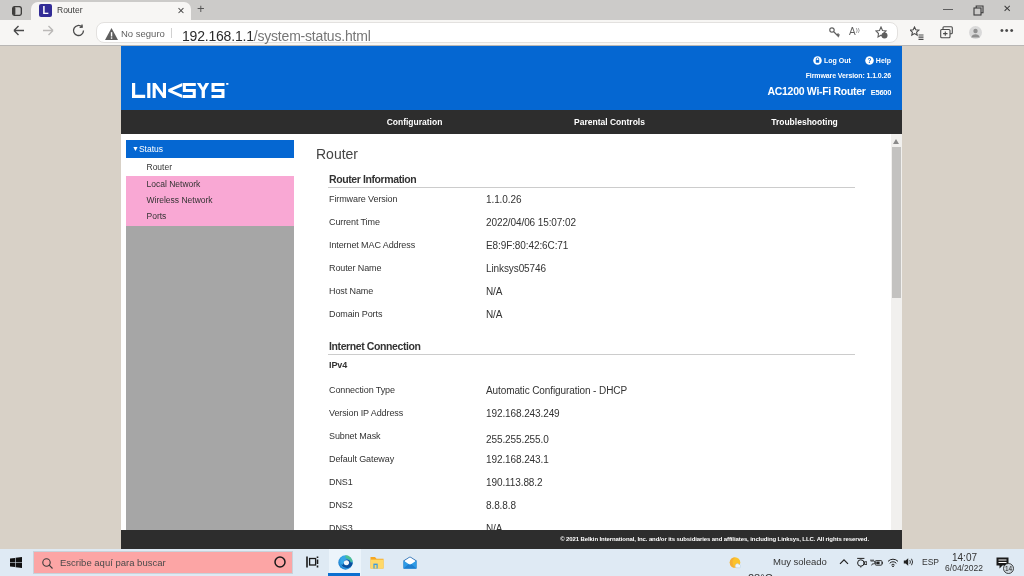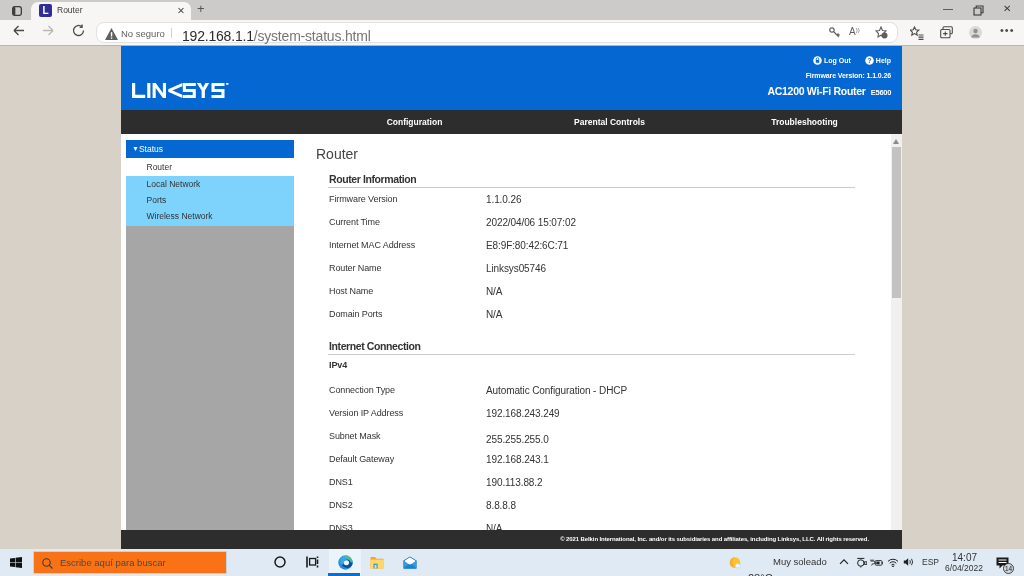--- a/index.html
+++ b/index.html
@@ -29,41 +29,41 @@
   .hdr-r { position:absolute; right:11px; text-align:right; color:#fff; }
 
   
   #nav { position:absolute; left:0; top:64px; width:781px; height:24px; background:#2d2d2d; }
   .tab { position:absolute; top:0; height:24px; width:195px; color:#fff; font-weight:bold; font-size:8.5px; text-align:center; line-height:24px; }
   .tab.active { background:#fff; color:#0567d2; }
 
   
   #side-status { position:absolute; left:5px; top:94px; width:168px; height:18px; background:#0567d2; color:#fff; font-size:8.5px; line-height:18px; }
   #side-router { position:absolute; left:5px; top:112px; width:168px; height:18px; background:#fff; color:#333; font-size:8.5px; line-height:18px; }
-  #side-items { position:absolute; left:5px; top:130px; width:168px; height:50px; background:#7dd3fc; }
+  #side-items { position:absolute; left:5px; top:130px; width:168px; height:50px; background:#f9a8d4; }
   .sitem { height:16px; line-height:16px; font-size:8.5px; color:#333; padding-left:20.5px; }
   #side-gray { position:absolute; left:5px; top:180px; width:168px; height:304px; background:#a6a6a6; }
 
   
   .lbl { position:absolute; left:208px; font-size:9px; color:#333; letter-spacing:-0.1px; }
   .val { position:absolute; left:365px; font-size:10px; color:#333; letter-spacing:-0.1px; }
   .sechdr { position:absolute; left:208px; font-size:10.5px; font-weight:bold; color:#333; letter-spacing:-0.4px; }
   .hr { position:absolute; left:207px; width:527px; height:1px; background:#ccc; }
 
   
   #footer { position:absolute; left:0; top:484px; width:781px; height:19px; background:#2d2d2d; color:#fff; font-size:6px; font-weight:bold; text-align:right; line-height:18px; padding-right:33px; letter-spacing:-0.1px; }
 
   
   #sbar { position:absolute; left:770px; top:88px; width:11px; height:396px; background:#f1f0ee; }
   #sthumb { position:absolute; left:1px; top:13px; width:9px; height:151px; background:#c3c2c0; }
   #sarrow { position:absolute; left:2px; top:5px; width:0; height:0; border-left:3.5px solid transparent; border-right:3.5px solid transparent; border-bottom:5px solid #8a8a8a; }
 
   
   #taskbar { position:absolute; left:0; top:549px; width:1024px; height:27px; background:#dfeaf4; }
-  #searchbox { position:absolute; left:33px; top:2px; width:194px; height:23px; background:#f97316; border:1px solid #c9d2da; }
+  #searchbox { position:absolute; left:33px; top:2px; width:260px; height:23px; background:#fca5a5; border:1px solid #c9d2da; }
   #searchtext { position:absolute; left:26px; top:5px; font-size:9.5px; color:#4a4a4a; }
   .tbtext { position:absolute; color:#333; }
 </style>
 </head>
 <body>
 
 <div id="titlebar">
   <svg class="abs" style="left:12px;top:6px" width="10" height="10" viewBox="0 0 11 11">
       <rect x="0.7" y="0.7" width="9.6" height="9.6" rx="2.4" fill="none" stroke="#3f3e3c" stroke-width="1.5"></rect>
       <rect x="1.1" y="1.1" width="2.6" height="8.8" rx="1" fill="#3f3e3c"></rect>
@@ -160,22 +160,22 @@
     <div id="nav">
       <div class="tab" style="left:196px">Configuration</div>
       <div class="tab" style="left:391px">Parental Controls</div>
       <div class="tab" style="left:586px">Troubleshooting</div>
     </div>
 
     <div id="side-status"><span style="margin-left:6px;font-size:7px;vertical-align:1px">▼</span><span style="">Status</span></div>
     <div id="side-router"><span style="margin-left:20.5px">Router</span></div>
     <div id="side-items">
       <div class="sitem">Local Network</div>
+      <div class="sitem">Wireless Network</div>
       <div class="sitem">Ports</div>
-      <div class="sitem">Wireless Network</div>
     </div>
     <div id="side-gray"></div>
 
     <div class="abs" style="left:195px;top:100px;font-size:14px;color:#444">Router</div>
 
     <div class="sechdr" style="top:127px">Router Information</div>
     <div class="hr" style="top:141px"></div>
     <div class="lbl" style="top:148px">Firmware Version</div>
       <div class="val" style="top:148px">1.1.0.26</div>
     <div class="lbl" style="top:171px">Current Time</div>

